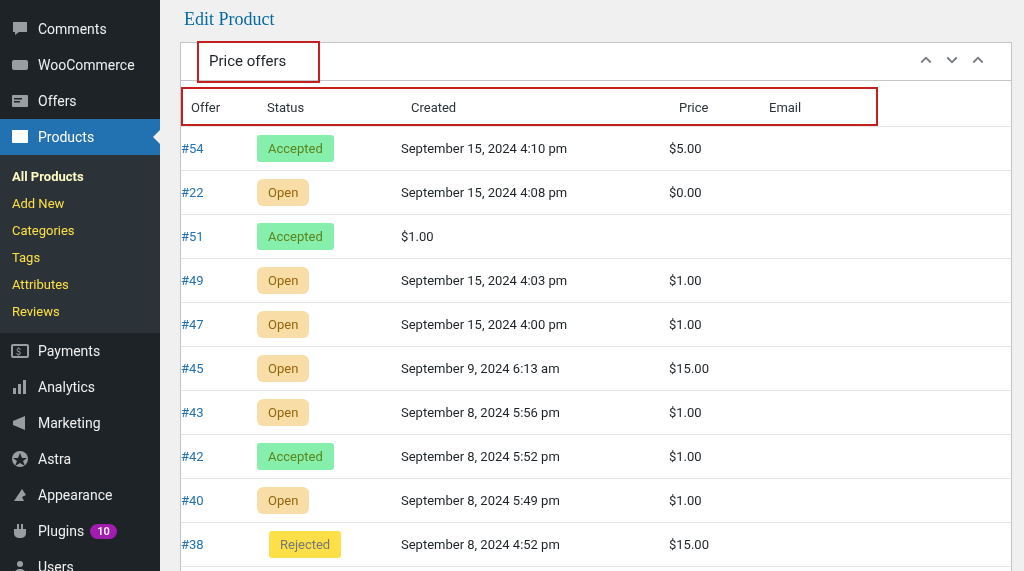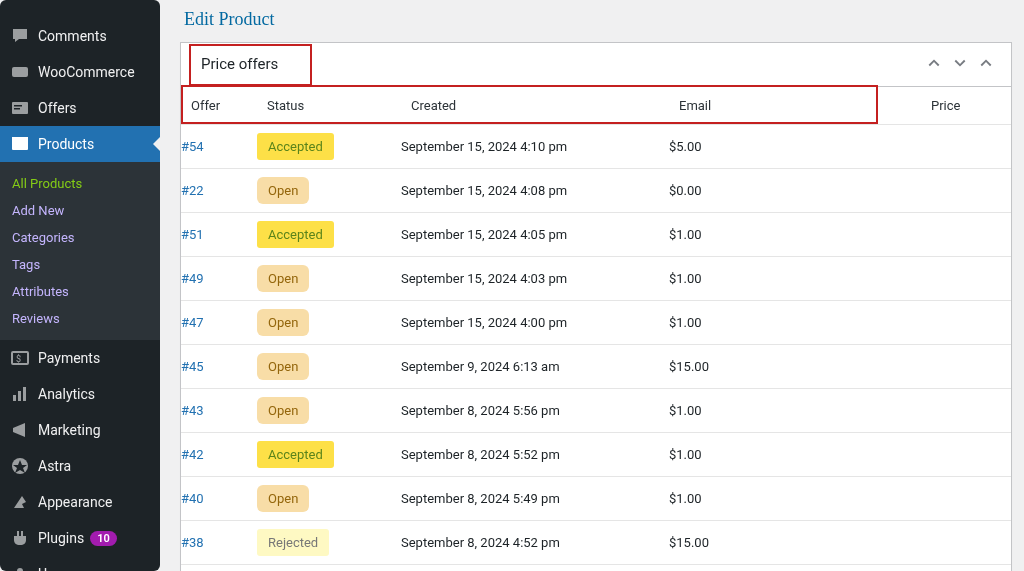--- a/index.html
+++ b/index.html
@@ -14,22 +14,21 @@
       display: flex;
     }
     
     .sidebar {
       width: 160px;
       background: #1d2327;
       color: #f0f0f1;
       height: 100%;
       overflow-y: auto;
       flex-shrink: 0;
-      padding-top: 18px;
-      border-radius: 6px;
+      padding-top: 11px;
     }
     .menu-item {
       display: flex;
       align-items: center;
       padding: 8px 10px;
       color: #f0f0f1;
       font-size: 14px;
       cursor: pointer;
       position: relative;
     }
@@ -56,27 +55,27 @@
       justify-content: center;
       opacity: 0.6;
     }
     .menu-item.active .menu-icon { opacity: 1; }
     .submenu {
       background: #2c3338;
       padding: 8px 0;
     }
     .sub-item {
       padding: 6px 12px;
-      color: #c4b5fd;
+      color: #fde047;
       font-size: 13px;
       cursor: pointer;
     }
     .sub-item.current {
-      color: #84cc16;
-      font-weight: 400;
+      color: #fef9c3;
+      font-weight: 700;
     }
     .update-count {
       display: inline-block;
       background: #a21caf;
       color: #fff;
       border-radius: 10px;
       padding: 1px 7px;
       font-size: 11px;
       margin-left: 6px;
       font-weight: 600;
@@ -99,22 +98,22 @@
       background: #fff;
       border: 1px solid #c3c4c7;
       box-shadow: 0 1px 1px rgba(0,0,0,0.04);
       margin-right: 12px;
     }
     .panel-header {
       display: flex;
       align-items: center;
       justify-content: space-between;
       border-bottom: 1px solid #c3c4c7;
-      padding: 0 16px;
-      height: 44px;
+      padding: 0 24px;
+      height: 38px;
     }
     .panel-title-box {
       border: 2px solid #c42020;
       padding: 9px 32px 11px 10px;
       margin-left: -8px;
     }
     .panel-title { font-size: 15px; font-weight: 400; }
     .panel-actions { display: flex; gap: 8px; color: #787c82; }
     .panel-btn { cursor: pointer; }
     
@@ -130,38 +129,38 @@
       right: 133px;
       height: 39px;
       pointer-events: none;
     }
     .t-row {
       display: flex;
       align-items: center;
       border-bottom: 1px solid #e5e5e5;
       min-height: 38px;
     }
-    .t-header { font-weight: 400; color: #2c3338; }
+    .t-header { font-weight: 400; color: #2c3338; margin-top: 8px; }
     .t-header .cell { padding: 10px 10px; }
     .cell { padding: 8px 0; font-size: 13px; }
     .c-offer { width: 76px; }
     .c-status { width: 144px; }
     .c-created { width: 268px; }
     .c-price { width: 90px; }
     .c-email { flex: 1; }
     .offer-link { color: #2271b1; cursor: pointer; }
     .badge {
       display: inline-block;
       padding: 6px 11px;
       border-radius: 3px;
       font-size: 13px;
     }
-    .badge.accepted { background: #fde047; color: #5b841b; }
+    .badge.accepted { background: #86efac; color: #5b841b; }
     .badge.open { background: #f8dda7; color: #94660c; border-radius: 6px; }
-    .badge.rejected { background: #fef9c3; color: #777; }
+    .badge.rejected { background: #fde047; color: #777; margin-left: 12px; }
   </style>
 </head>
 <body>
 
 <nav class="sidebar" id="sidebar">
     <div class="menu-item">
       <span class="menu-icon">
         <svg width="20" height="20" viewBox="0 0 20 20">
           <path d="M3 3h14v10H9l-4 3v-3H3z" fill="currentColor"></path>
         </svg>
@@ -294,43 +293,42 @@
       </div>
     </header>
 
     <div class="table-wrap">
       <div class="header-row-wrap">
         <div class="header-highlight"></div>
         <div class="t-row t-header">
           <div class="cell c-offer">Offer</div>
           <div class="cell c-status">Status</div>
           <div class="cell c-created">Created</div>
+          <div class="cell c-price">Price</div>
           <div class="cell c-email">Email</div>
-          <div class="cell c-price">Price</div>
         </div>
       </div>
       <div id="offers-body">
           <div class="t-row">
             <div class="cell c-offer"><span class="offer-link">#54</span></div>
             <div class="cell c-status"><span class="badge accepted">Accepted</span></div>
             <div class="cell c-created">September 15, 2024 4:10 pm</div>
             <div class="cell c-price">$5.00</div>
             <div class="cell c-email"></div>
           </div>
           <div class="t-row">
             <div class="cell c-offer"><span class="offer-link">#22</span></div>
             <div class="cell c-status"><span class="badge open">Open</span></div>
             <div class="cell c-created">September 15, 2024 4:08 pm</div>
             <div class="cell c-price">$0.00</div>
             <div class="cell c-email"></div>
           </div>
           <div class="t-row">
             <div class="cell c-offer"><span class="offer-link">#51</span></div>
             <div class="cell c-status"><span class="badge accepted">Accepted</span></div>
-            <div class="cell c-created">September 15, 2024 4:05 pm</div>
             <div class="cell c-price">$1.00</div>
             <div class="cell c-email"></div>
           </div>
           <div class="t-row">
             <div class="cell c-offer"><span class="offer-link">#49</span></div>
             <div class="cell c-status"><span class="badge open">Open</span></div>
             <div class="cell c-created">September 15, 2024 4:03 pm</div>
             <div class="cell c-price">$1.00</div>
             <div class="cell c-email"></div>
           </div>

